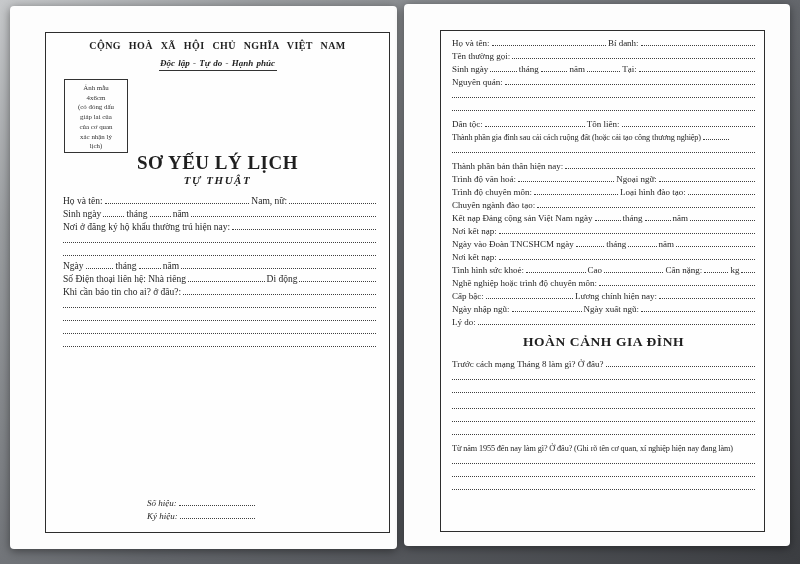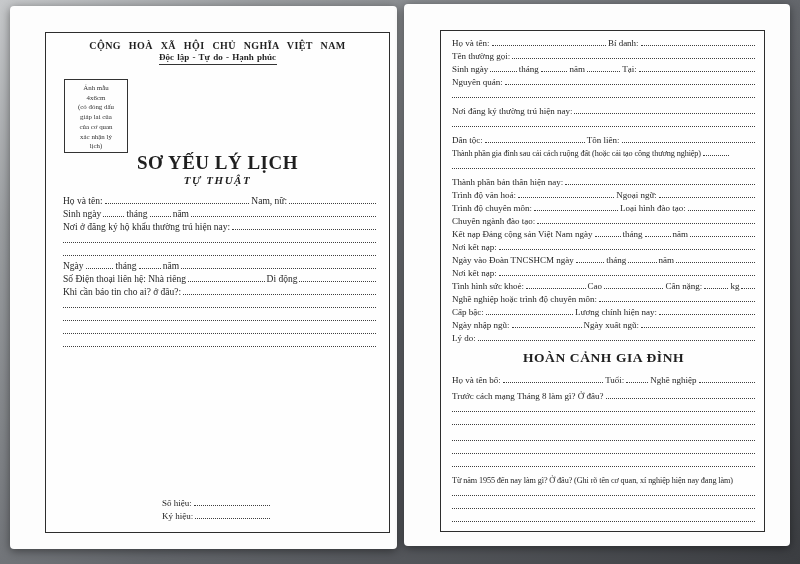--- a/index.html
+++ b/index.html
@@ -18,38 +18,38 @@
   }
   .page-left  { left: 10px; top: 6px;  width: 387px; height: 543px; }
   .page-right { left: 404px; top: 4px; width: 386px; height: 542px; }
   .inner { position: absolute; border: 1.4px solid #2d2d2d; background: #fefefe; }
   .page-left  .inner { left: 35px; top: 26px; width: 345px; height: 501px; }
   .page-right .inner { left: 36px; top: 26px; width: 325px; height: 502px; }
 
   
   .lp-header { position: absolute; top: 7px; left: 0; right: 0; text-align: center; }
   .lp-h1 { font-size: 10px; font-weight: 700; letter-spacing: 0.4px; word-spacing: 5px; }
-  .lp-h2 { font-size: 9px;  font-weight: 700; margin-top: 1px; word-spacing: 1px; }
+  .lp-h2 { font-size: 9px;  font-weight: 700; margin-top: 7px; word-spacing: 1px; font-style: italic; }
   .lp-hline { width: 118px; border-top: 1.2px solid #333; margin: 2px auto 0; }
 
   
   .photo-box {
     position: absolute; left: 18px; top: 46px; width: 64px; height: 74px;
     border: 1.2px solid #333; text-align: center;
     font-size: 6.9px; line-height: 9.7px; padding-top: 3px; color: #333;
   }
 
   .lp-title { position: absolute; top: 119px; left: 0; right: 0; text-align: center;
               font-size: 19px; font-weight: 700; letter-spacing: 0.5px; }
   .lp-sub   { position: absolute; top: 141px; left: 0; right: 0; text-align: center;
               font-size: 11px; font-weight: 700; font-style: italic; letter-spacing: 1.5px; }
 
   .lp-rows { position: absolute; top: 160px; left: 16px; right: 12px; font-size: 9.5px; }
-  .lp-footer { position: absolute; top: 462px; left: 115px; width: 110px;
-               font-size: 9px; }
+  .lp-footer { position: absolute; top: 462px; left: 100px; width: 110px;
+               font-size: 9px; font-style: italic; }
 
   
   .rp-body { position: absolute; inset: 0; padding: 4px 8px 0 10px; font-size: 9px; }
   .rp-heading { text-align: center; font-size: 13.5px; font-weight: 700;
                 letter-spacing: 0.6px; margin: 7px 0 6px; }
 
   
   .row { display: flex; align-items: flex-end; height: 13px; overflow: hidden; white-space: nowrap; }
   .row.gap { margin-top: 3px; }
   .row.sm  { font-size: 8.2px; letter-spacing: -0.1px; }
@@ -177,24 +177,20 @@
               <span class="lbl">Tại:</span>
               <span class="dots" style="flex-grow: 3.5;"></span>
             </div>
             <div class="row">
               <span class="lbl">Nguyên quán:</span>
               <span class="dots" style="flex-grow: 1;"></span>
             </div>
             <div class="row">
               <span class="dots" style="flex-grow: 1;"></span>
             </div>
-            <div class="row gap">
-              <span class="lbl">Nơi đăng ký thường trú hiện nay:</span>
-              <span class="dots" style="flex-grow: 1;"></span>
-            </div>
             <div class="row">
               <span class="dots" style="flex-grow: 1;"></span>
             </div>
             <div class="row gap">
               <span class="lbl">Dân tộc:</span>
               <span class="dots" style="flex-grow: 3;"></span>
               <span class="lbl">Tôn liên:</span>
               <span class="dots" style="flex-grow: 4;"></span>
             </div>
             <div class="row sm">
@@ -274,28 +270,20 @@
               <span class="lbl">Ngày xuất ngũ:</span>
               <span class="dots" style="flex-grow: 2.6;"></span>
             </div>
             <div class="row">
               <span class="lbl">Lý do:</span>
               <span class="dots" style="flex-grow: 1;"></span>
             </div>
           </div>
         <div class="rp-heading">HOÀN CẢNH GIA ĐÌNH</div>
         <div>
-            <div class="row">
-              <span class="lbl">Họ và tên bố:</span>
-              <span class="dots" style="flex-grow: 3.2;"></span>
-              <span class="lbl">Tuổi:</span>
-              <span class="dots" style="flex-grow: 0.7;"></span>
-              <span class="lbl">Nghề nghiệp</span>
-              <span class="dots" style="flex-grow: 1.8;"></span>
-            </div>
             <div class="row gap">
               <span class="lbl">Trước cách mạng Tháng 8 làm gì? Ở đâu?</span>
               <span class="dots" style="flex-grow: 1;"></span>
             </div>
             <div class="row">
               <span class="dots" style="flex-grow: 1;"></span>
             </div>
             <div class="row">
               <span class="dots" style="flex-grow: 1;"></span>
             </div>

